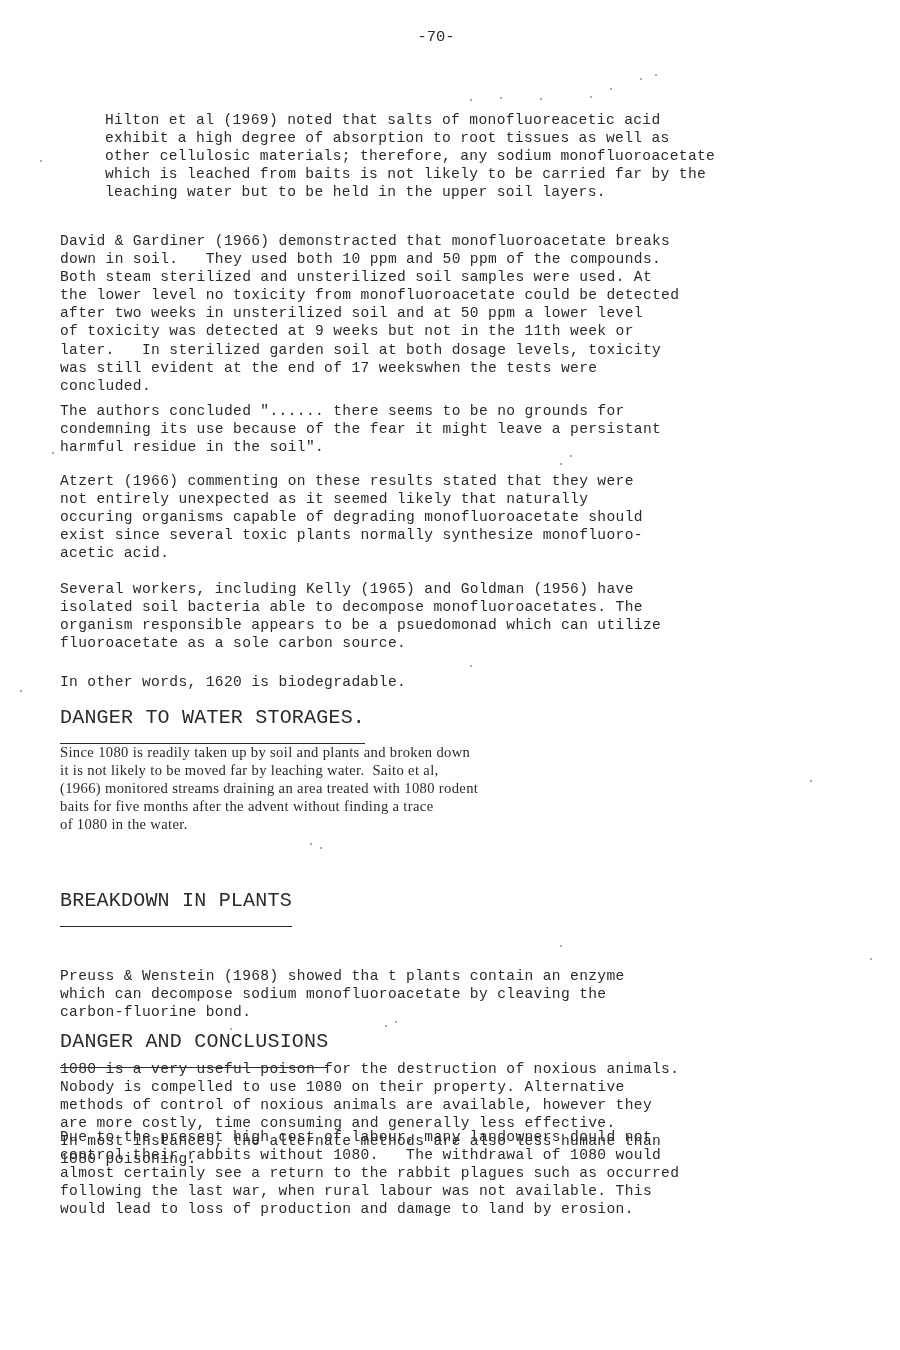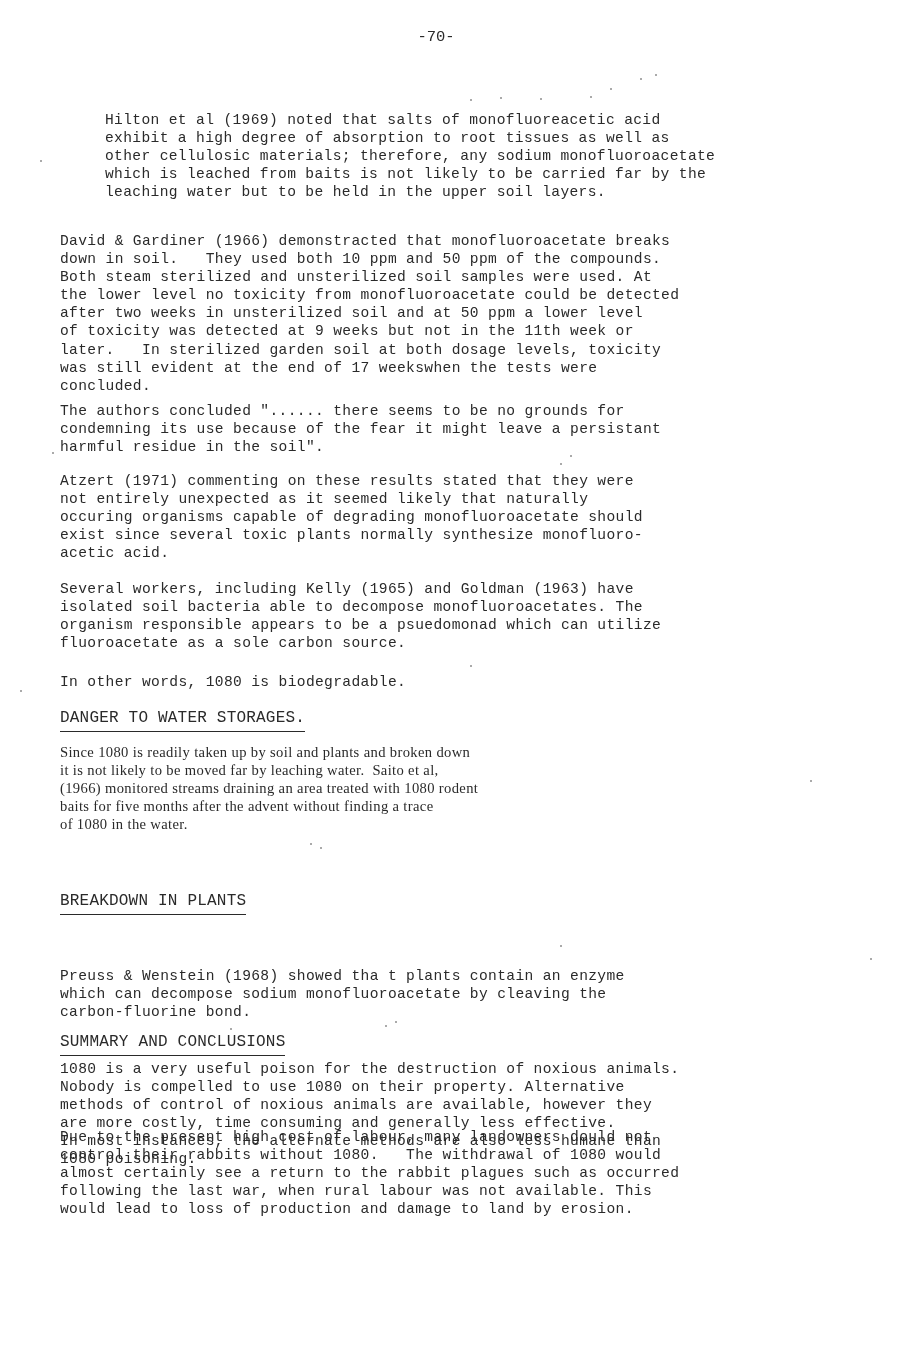--- a/index.html
+++ b/index.html
@@ -35,26 +35,26 @@
       position: absolute;
       left: 60px;
       font-size: 14.6px;
       line-height: 18.1px;
       white-space: pre;
       letter-spacing: 0.35px;
     }
     .heading {
       position: absolute;
       left: 60px;
-      font-size: 16px;
+      font-size: 20px;
       line-height: 18px;
       white-space: pre;
       letter-spacing: 0.2px;
       border-bottom: 1.5px solid #2a2a2a;
-      padding-bottom: 4px;
+      padding-bottom: 16px;
     }
     .speck {
       position: absolute;
       width: 1.5px;
       height: 1.5px;
       background: #9a9a9a;
       border-radius: 50%;
     }
   </style>
 </head>
@@ -77,49 +77,49 @@
 after two weeks in unsterilized soil and at 50 ppm a lower level
 of toxicity was detected at 9 weeks but not in the 11th week or
 later.   In sterilized garden soil at both dosage levels, toxicity
 was still evident at the end of 17 weekswhen the tests were
 concluded.</div>
 
   <div class="block" style="top:402px;">The authors concluded "...... there seems to be no grounds for
 condemning its use because of the fear it might leave a persistant
 harmful residue in the soil".</div>
 
-  <div class="block" style="top:472px;">Atzert (1971) commenting on these results stated that they were
+  <div class="block" style="top:472px;">Atzert (1966) commenting on these results stated that they were
 not entirely unexpected as it seemed likely that naturally
 occuring organisms capable of degrading monofluoroacetate should
 exist since several toxic plants normally synthesize monofluoro-
 acetic acid.</div>
 
-  <div class="block" style="top:580px;">Several workers, including Kelly (1965) and Goldman (1963) have
+  <div class="block" style="top:580px;">Several workers, including Kelly (1965) and Goldman (1956) have
 isolated soil bacteria able to decompose monofluoroacetates. The
 organism responsible appears to be a psuedomonad which can utilize
 fluoroacetate as a sole carbon source.</div>
 
-  <div class="block" style="top:673px;">In other words, 1080 is biodegradable.</div>
+  <div class="block" style="top:673px;">In other words, 1620 is biodegradable.</div>
 
   <div class="heading" style="top:709px;">DANGER TO WATER STORAGES.</div>
 
   <div class="block" style="top:743px;font-family:Liberation Serif, serif;">Since 1080 is readily taken up by soil and plants and broken down
 it is not likely to be moved far by leaching water.  Saito et al,
 (1966) monitored streams draining an area treated with 1080 rodent
 baits for five months after the advent without finding a trace
 of 1080 in the water.</div>
 
   <div class="heading" style="top:852px;margin-top:40px;">BREAKDOWN IN PLANTS</div>
 
 
   <div class="block" style="top:967px;">Preuss &amp; Wenstein (1968) showed tha t plants contain an enzyme
 which can decompose sodium monofluoroacetate by cleaving the
 carbon-fluorine bond.</div>
 
-  <div class="heading" style="top:1033px;">SUMMARY AND CONCLUSIONS</div>
+  <div class="heading" style="top:1033px;">DANGER AND CONCLUSIONS</div>
 
   <div class="block" style="top:1060px;">1080 is a very useful poison for the destruction of noxious animals.
 Nobody is compelled to use 1080 on their property. Alternative
 methods of control of noxious animals are available, however they
 are more costly, time consuming and generally less effective.
 In most instances, the alternate methods are also less humane than
 1080 poisoning.</div>
 
   <div class="block" style="top:1128px;">Due to the present high cost of labour, many landowners dould not
 control their rabbits without 1080.   The withdrawal of 1080 would

